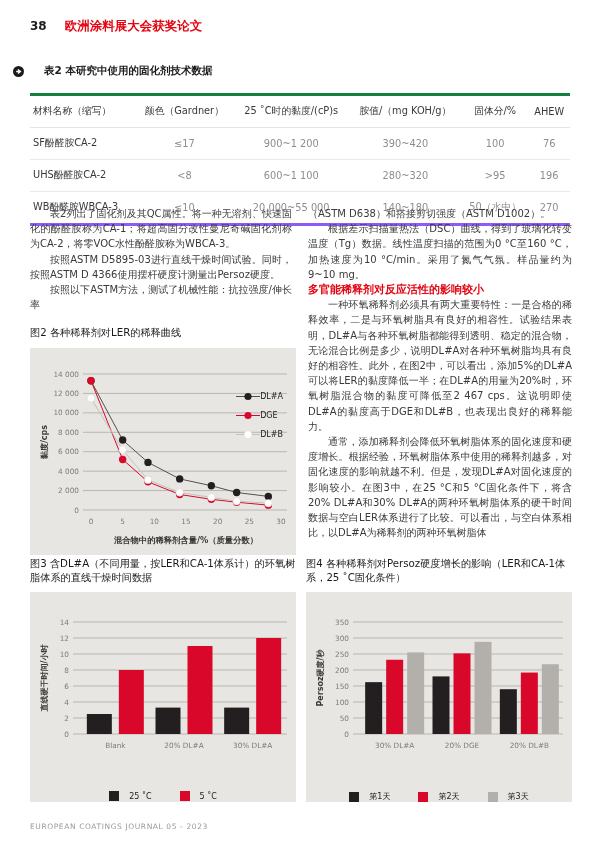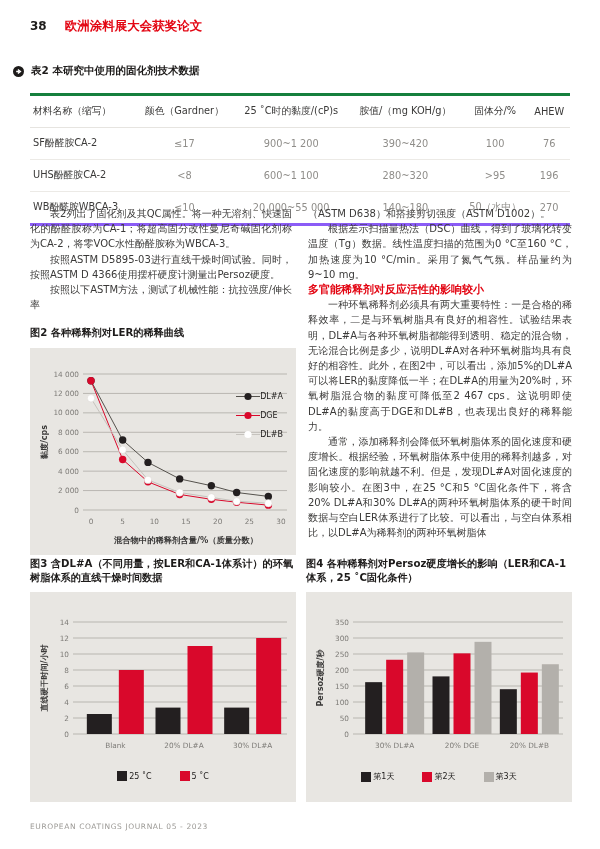--- a/index.html
+++ b/index.html
@@ -4,50 +4,50 @@
 <style>
   html,body{margin:0;padding:0;background:#ffffff;}
   .page{position:relative;width:600px;height:849px;background:#ffffff;overflow:hidden;
         font-family:"DejaVu Sans","Liberation Sans",sans-serif;color:#3a3938;padding-left:32px;}
   
   .hdr{position:absolute;left:30px;top:18px;display:flex;gap:18px;align-items:baseline;}
   .pagenum{font-size:12px;font-weight:bold;color:#1d1b1a;}
   .headtitle{font-size:12.5px;font-weight:bold;color:#e30613;}
   
   .tbl-sec{position:absolute;left:13px;top:64px;width:557px;}
-  .tbl-cap{display:flex;gap:7px;align-items:center;font-size:10.5px;font-weight:bold;color:#1d1b1a;}
+  .tbl-cap{display:flex;gap:20px;align-items:center;font-size:10.5px;font-weight:bold;color:#1d1b1a;}
   .bullet{flex:0 0 auto;display:inline-flex;}
   table{border-collapse:collapse;width:540px;margin:15px 0 0 17px;font-size:9.8px;}
   thead th{border-top:3px solid #15803d;border-bottom:1px solid #e6e4e0;color:#3a3938;
            font-weight:normal;padding:9px 3px;text-align:center;white-space:nowrap;}
   thead th:first-child{text-align:left;}
   tbody td{padding:9px 3px;border-bottom:1px solid #eceae6;color:#8f8d89;text-align:center;}
   tbody td:first-child{text-align:left;color:#3a3938;}
   tbody tr:last-child td{border-bottom:3px solid #8b5cf6;}
   
   .col-text{position:absolute;width:262px;font-size:10px;line-height:15.2px;text-align:justify;}
   .col-text p{margin:0;text-indent:2em;}
   .col-text p.noindent{text-indent:0;}
   .left-text{left:30px;top:206px;}
   .right-text{left:308px;top:206px;width:264px;}
   .sec-head{color:#e30613;font-weight:bold;font-size:11px;margin:10px 0 7px;text-indent:0 !important;text-align:left;}
   
   .fig{position:absolute;}
-  .fig-cap{font-size:10.2px;font-weight:bold;color:#1d1b1a;line-height:13.5px;margin:0 0 8px;}
+  .fig-cap{font-size:10.2px;font-weight:normal;color:#1d1b1a;line-height:13.5px;margin:0 0 8px;}
   .panel{background:#e8e6e2;position:relative;}
   #fig2{left:30px;top:326px;width:266px;}
   #fig2 .panel{height:207px;padding-top:14px;box-sizing:border-box;}
   #fig3{left:30px;top:557px;width:266px;}
   #fig4{left:306px;top:557px;width:266px;}
   #fig3 .panel,#fig4 .panel{height:210px;padding-top:20px;box-sizing:border-box;}
   svg.chart{display:block;margin:0 auto;font-family:inherit;}
   .fig2-legend{position:absolute;right:13px;top:44px;display:flex;flex-direction:column;gap:10px;}
   .fig2-legend .li{display:flex;align-items:center;font-size:8px;color:#1d1b1a;}
   .legend-h{display:flex;justify-content:center;gap:28px;margin-top:9px;font-size:8px;color:#1d1b1a;align-items:center;}
-  .legend-h .item{display:flex;align-items:center;gap:2px;}
+  .legend-h .item{display:flex;align-items:center;gap:10px;margin-top:20px;}
   .legend-h .sw{width:10px;height:10px;display:inline-block;}
   
   .footer{position:absolute;left:30px;top:822px;font-size:7.5px;letter-spacing:0.6px;color:#9b9995;}
 </style>
 </head>
 <body>
 
 <div class="page">
 
   <div class="hdr">

